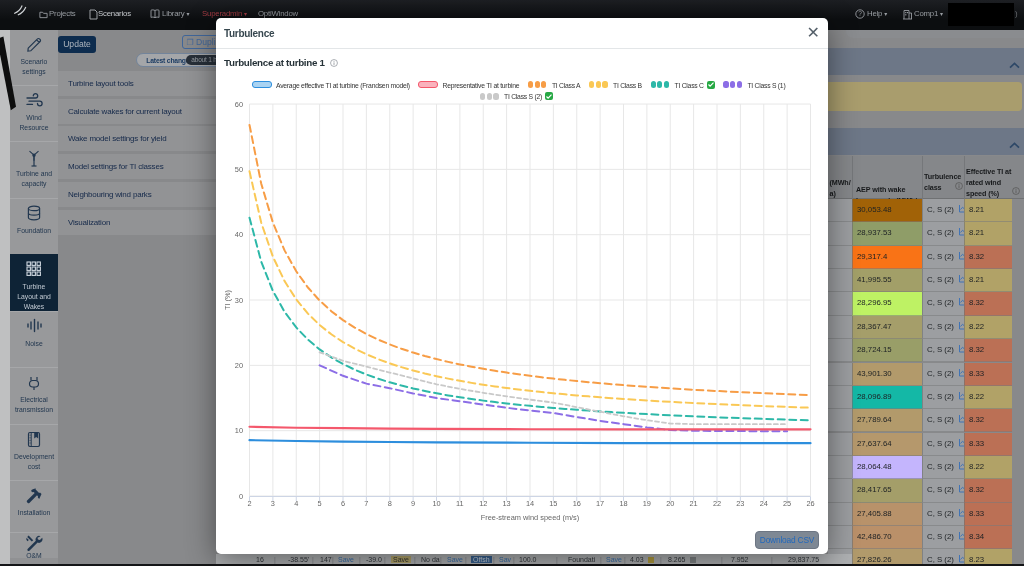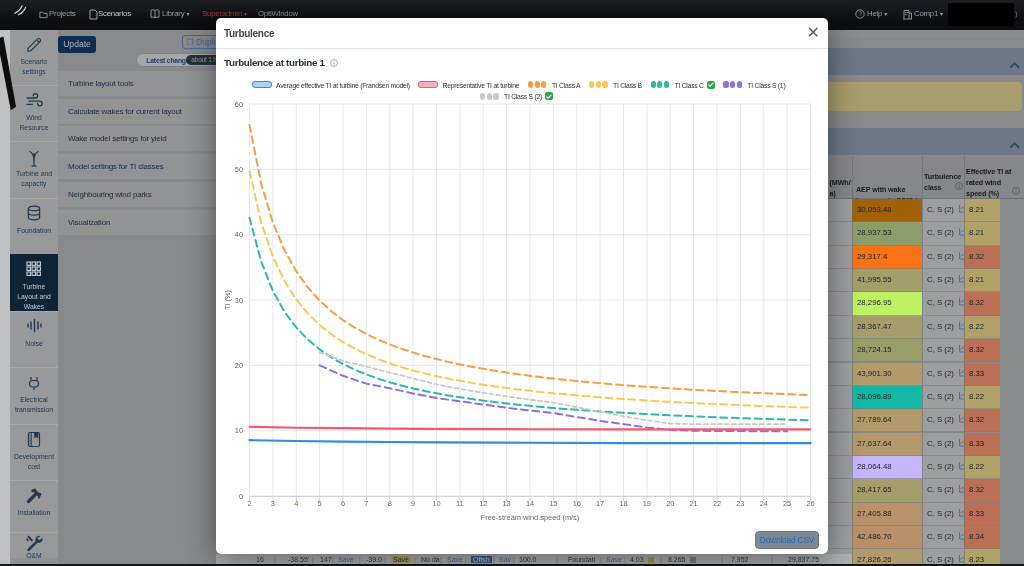--- a/index.html
+++ b/index.html
@@ -29,21 +29,21 @@
 #badge .pill {position:absolute;left:49px;top:1.6px;height:10px;background:#272f38;border-radius:6px;color:#999fa5;
         font-size:6.5px;font-weight:normal;line-height:10px;padding:0 5px;width:42px;overflow:hidden;white-space:nowrap}
 
 .rt {position:absolute;font-size:7.2px;letter-spacing:-0.1px}
 #rtable .trow {position:absolute;left:827.5px;width:196.5px}
 .trow div {position:absolute;top:0;height:100%;border-bottom:1px solid rgba(120,122,124,.55);border-left:1px solid rgba(110,112,114,.6);
            font-size:7.8px;color:#1d2124;line-height:21px;padding-left:4px;white-space:nowrap;overflow:hidden}
 .c0 {left:0;width:24.5px;background:#9c9ea1;border-left:none!important}
 .c1 {left:24.5px;width:70px}
 .c2 {left:94.5px;width:42px;background:#9c9ea1}
-.c3 {left:136.5px;width:36px}
+.c3 {left:136.5px;width:48px}
 
 #modal {position:absolute;left:216px;top:18px;width:611.5px;height:536px;background:#fff;border-radius:5px;
         box-shadow:0 6px 30px rgba(0,0,0,.45);overflow:hidden}
 #mhead {position:absolute;left:0;top:0;width:100%;height:31px;border-bottom:1px solid #e3e6e8;
         color:#37474f;font-size:10px;letter-spacing:-0.3px;font-weight:bold;line-height:31px;padding-left:8px}
 #mclose {position:absolute;right:4.5px;top:5px;width:20px;height:20px;color:#55606a;font-size:16px;line-height:20px;text-align:center;font-weight:normal}
 #msub {position:absolute;left:8px;top:39px;color:#263238;font-size:9.8px;letter-spacing:-0.3px;font-weight:bold}
 .leg {position:absolute;white-space:nowrap;font-size:6.8px;color:#333;letter-spacing:-0.25px}
 .leg span {vertical-align:middle}
 .lm {display:inline-block;width:20px;height:7px;border-radius:3px;vertical-align:middle;margin-right:4px}

